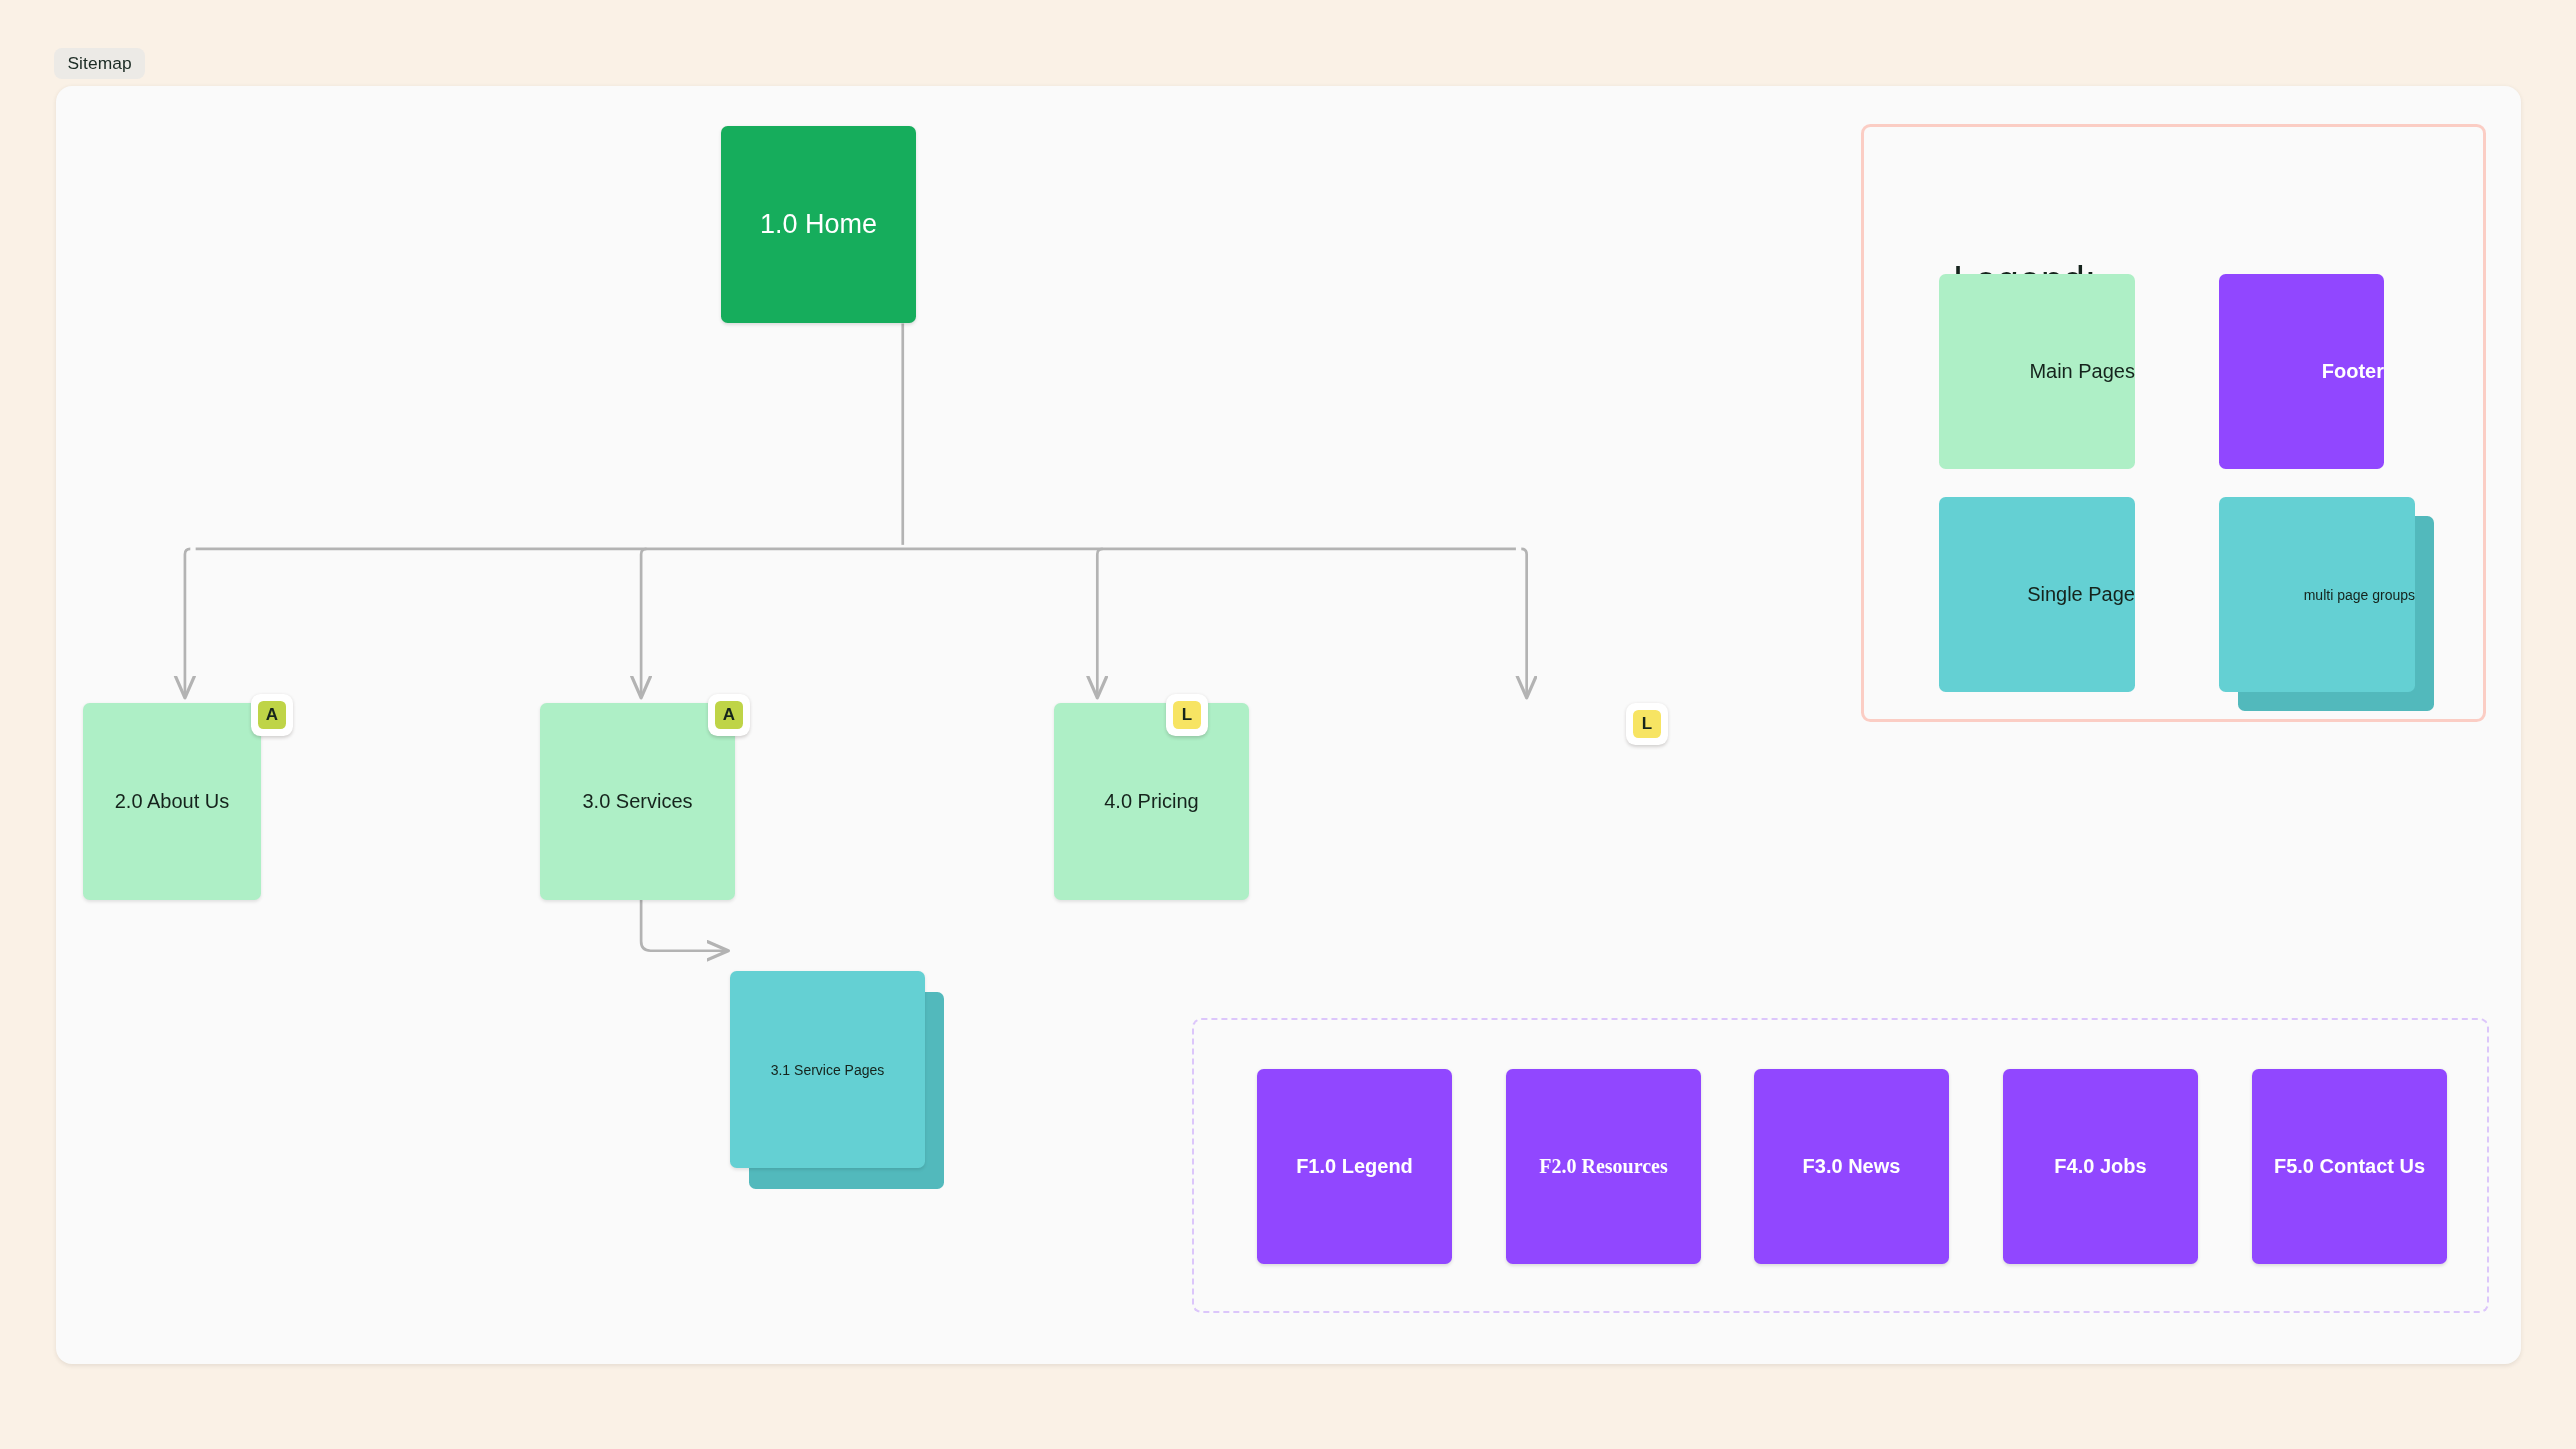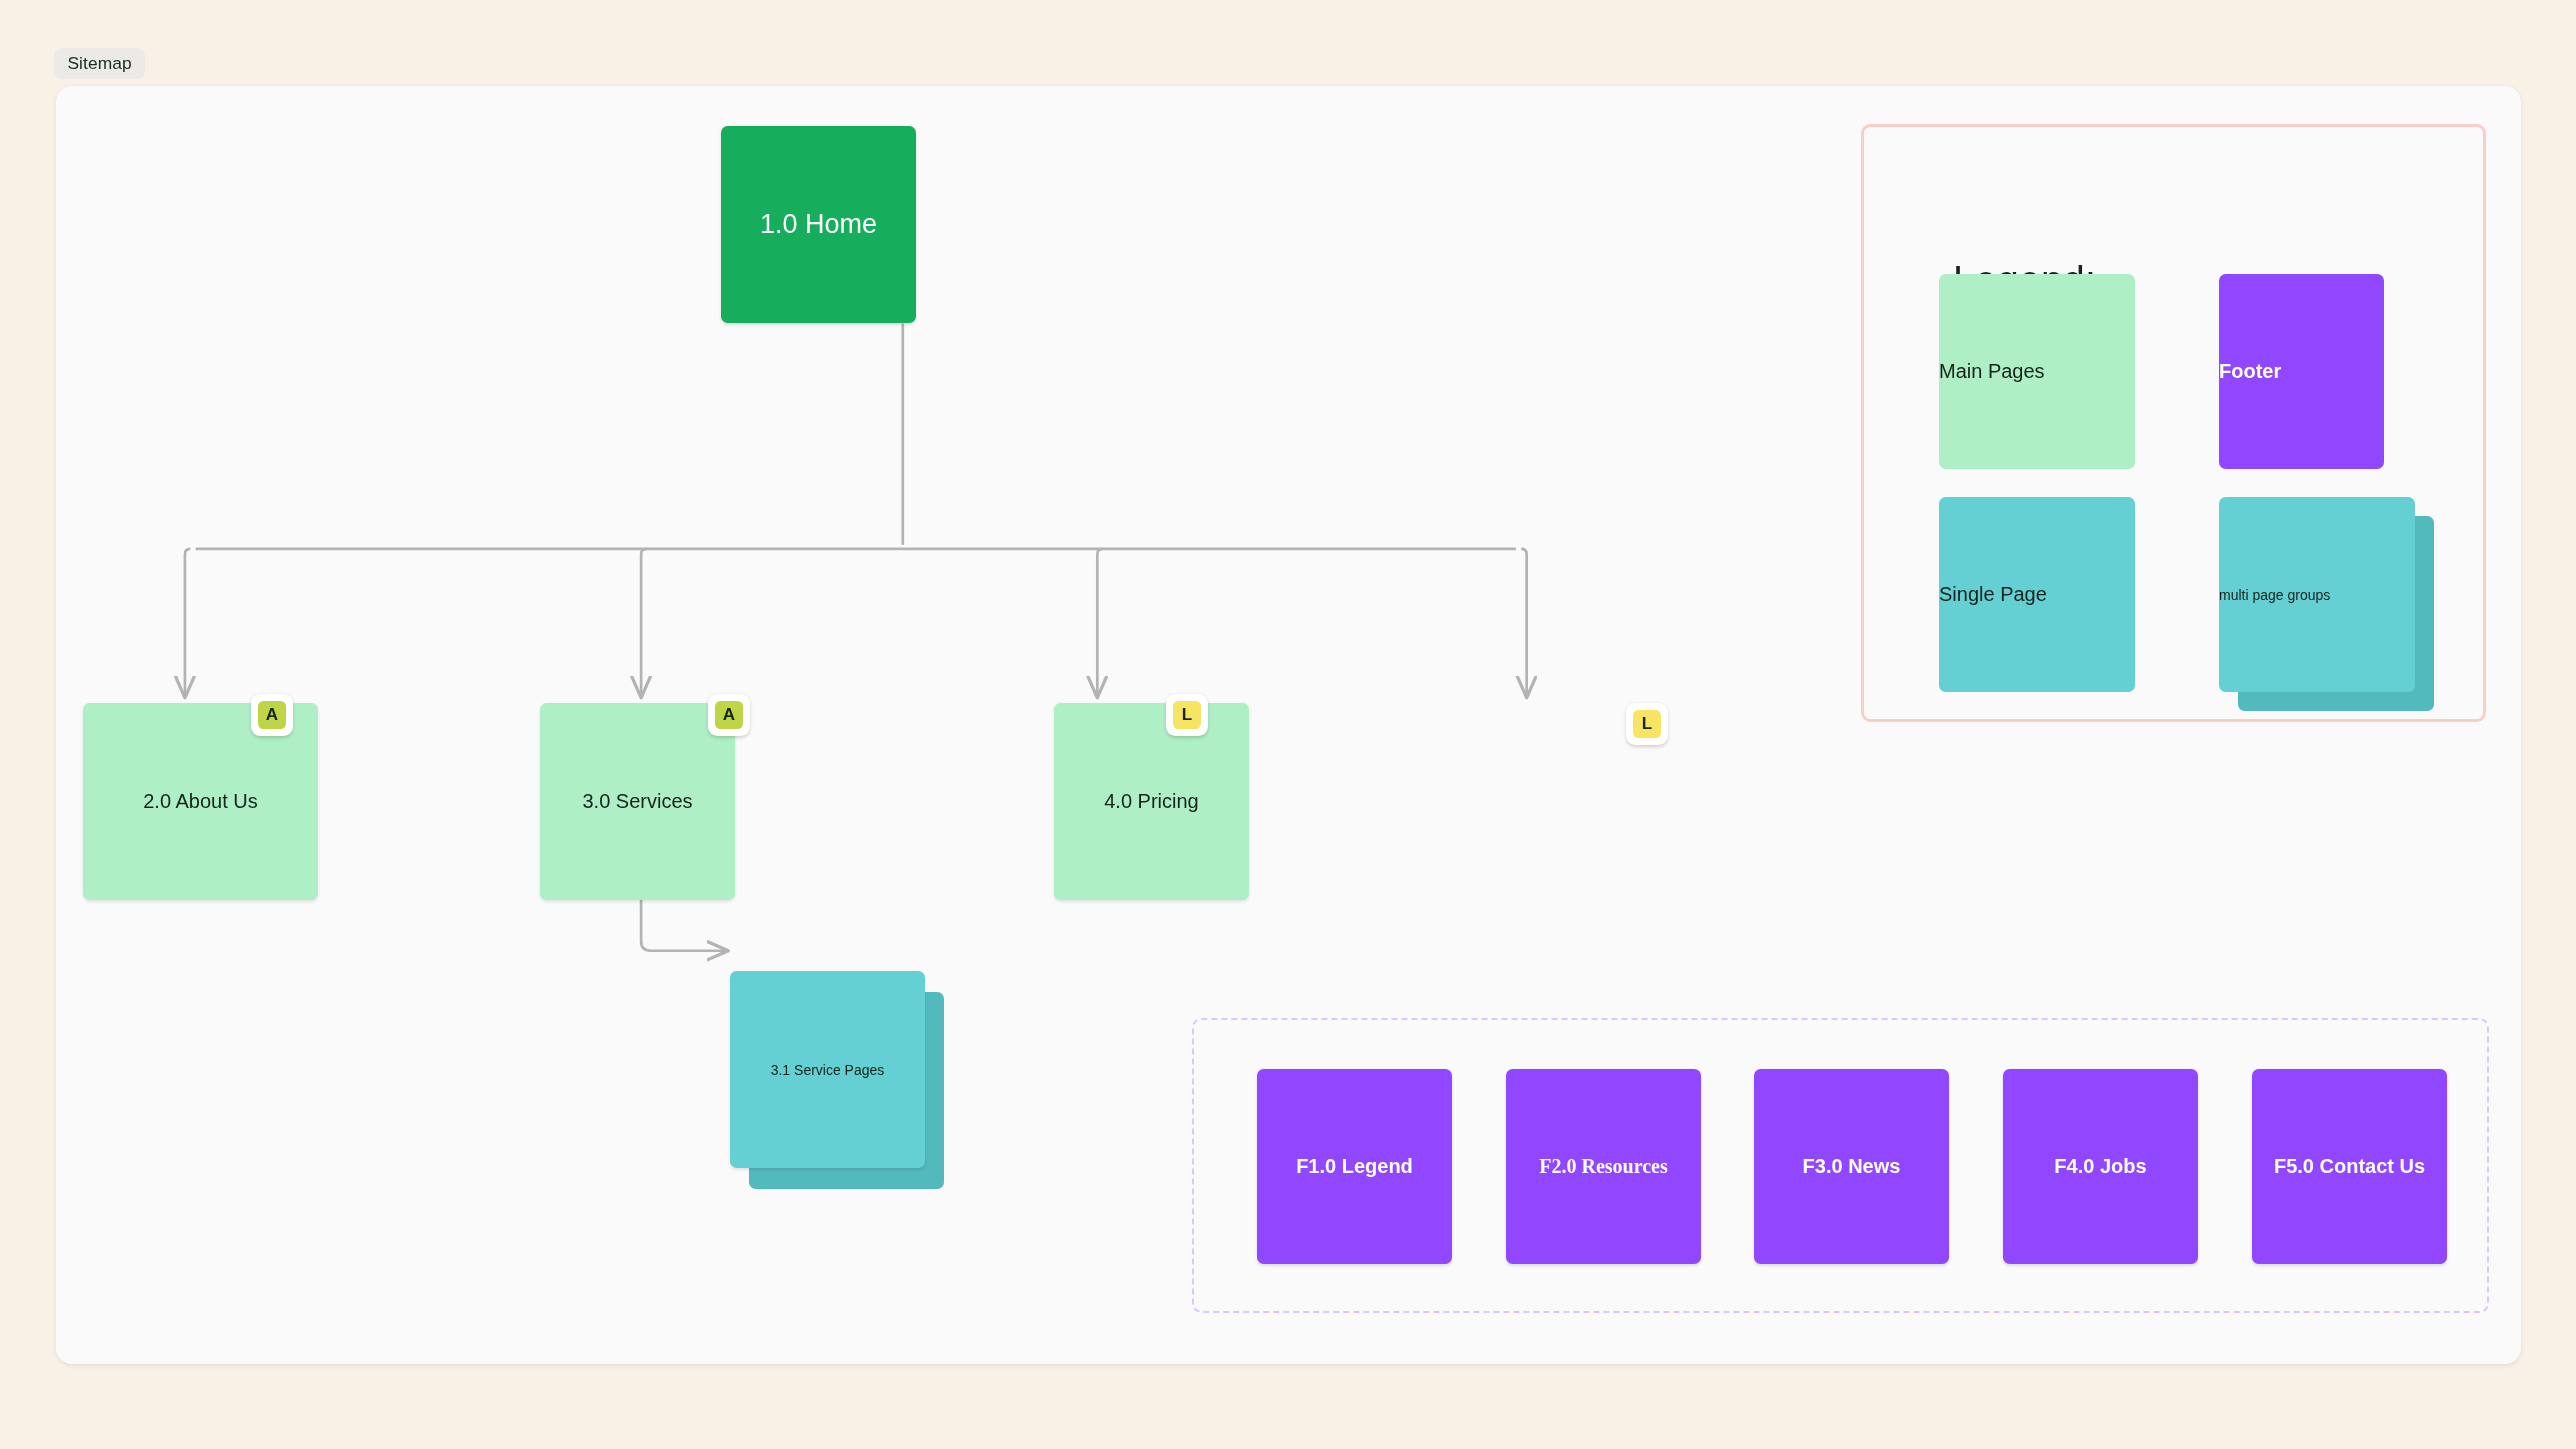--- a/index.html
+++ b/index.html
@@ -142,21 +142,21 @@
     top: 131px;
     font-size: 39px;
     color: #15231c;
     letter-spacing: 0.3px;
   }
   .legend-swatch {
     position: absolute;
     border-radius: 6.7px;
     display: flex;
     align-items: center;
-    justify-content: flex-start;
+    justify-content: flex-end;
     text-align: center;
     box-sizing: border-box;
   }
   .sw-main   { background: #aeefc6; color: #15231c; font-size: 20px; }
   .sw-footer { background: #9147ff; color: #ffffff; font-size: 20px; font-weight: bold; }
   .sw-single { background: #64d0d3; color: #15231c; font-size: 20px; }
   .sw-multi  { background: #64d0d3; color: #15231c; font-size: 14px; }
 
   
   .footer-zone {
@@ -195,21 +195,21 @@
       <path d="M1560,690 q-8,0 -8,8 L1552,910" fill="none" stroke="#b3b3b3" stroke-width="4" marker-end="url(#arrow)"></path>
       <path d="M2184,690 q8,0 8,8 L2192,910" fill="none" stroke="#b3b3b3" stroke-width="4" marker-end="url(#arrow)"></path>
 
       <path d="M872,1090 L872,1275 q0,14 14,14 L1000,1289" fill="none" stroke="#b3b3b3" stroke-width="4" marker-end="url(#arrow)"></path>
     </svg>
 
     <div class="node node-home" style="left:653px; top:40px; width:195px; height:197px;">
       <span class="label">1.0 Home</span>
     </div>
 
-    <div class="node node-main" style="left:27px; top:617px; width:235px; height:197px;">
+    <div class="node node-main" style="left:27px; top:617px; width:178px; height:197px;">
       <span class="label">2.0 About Us</span>
     </div>
     <div class="badge-wrap" style="left:195px; top:608px;">
       <span class="badge-chip badge-a">A</span>
     </div>
 
     <div class="node node-main" style="left:484px; top:617px; width:195px; height:197px;">
       <span class="label">3.0 Services</span>
     </div>
     <div class="badge-wrap" style="left:652px; top:608px;">

